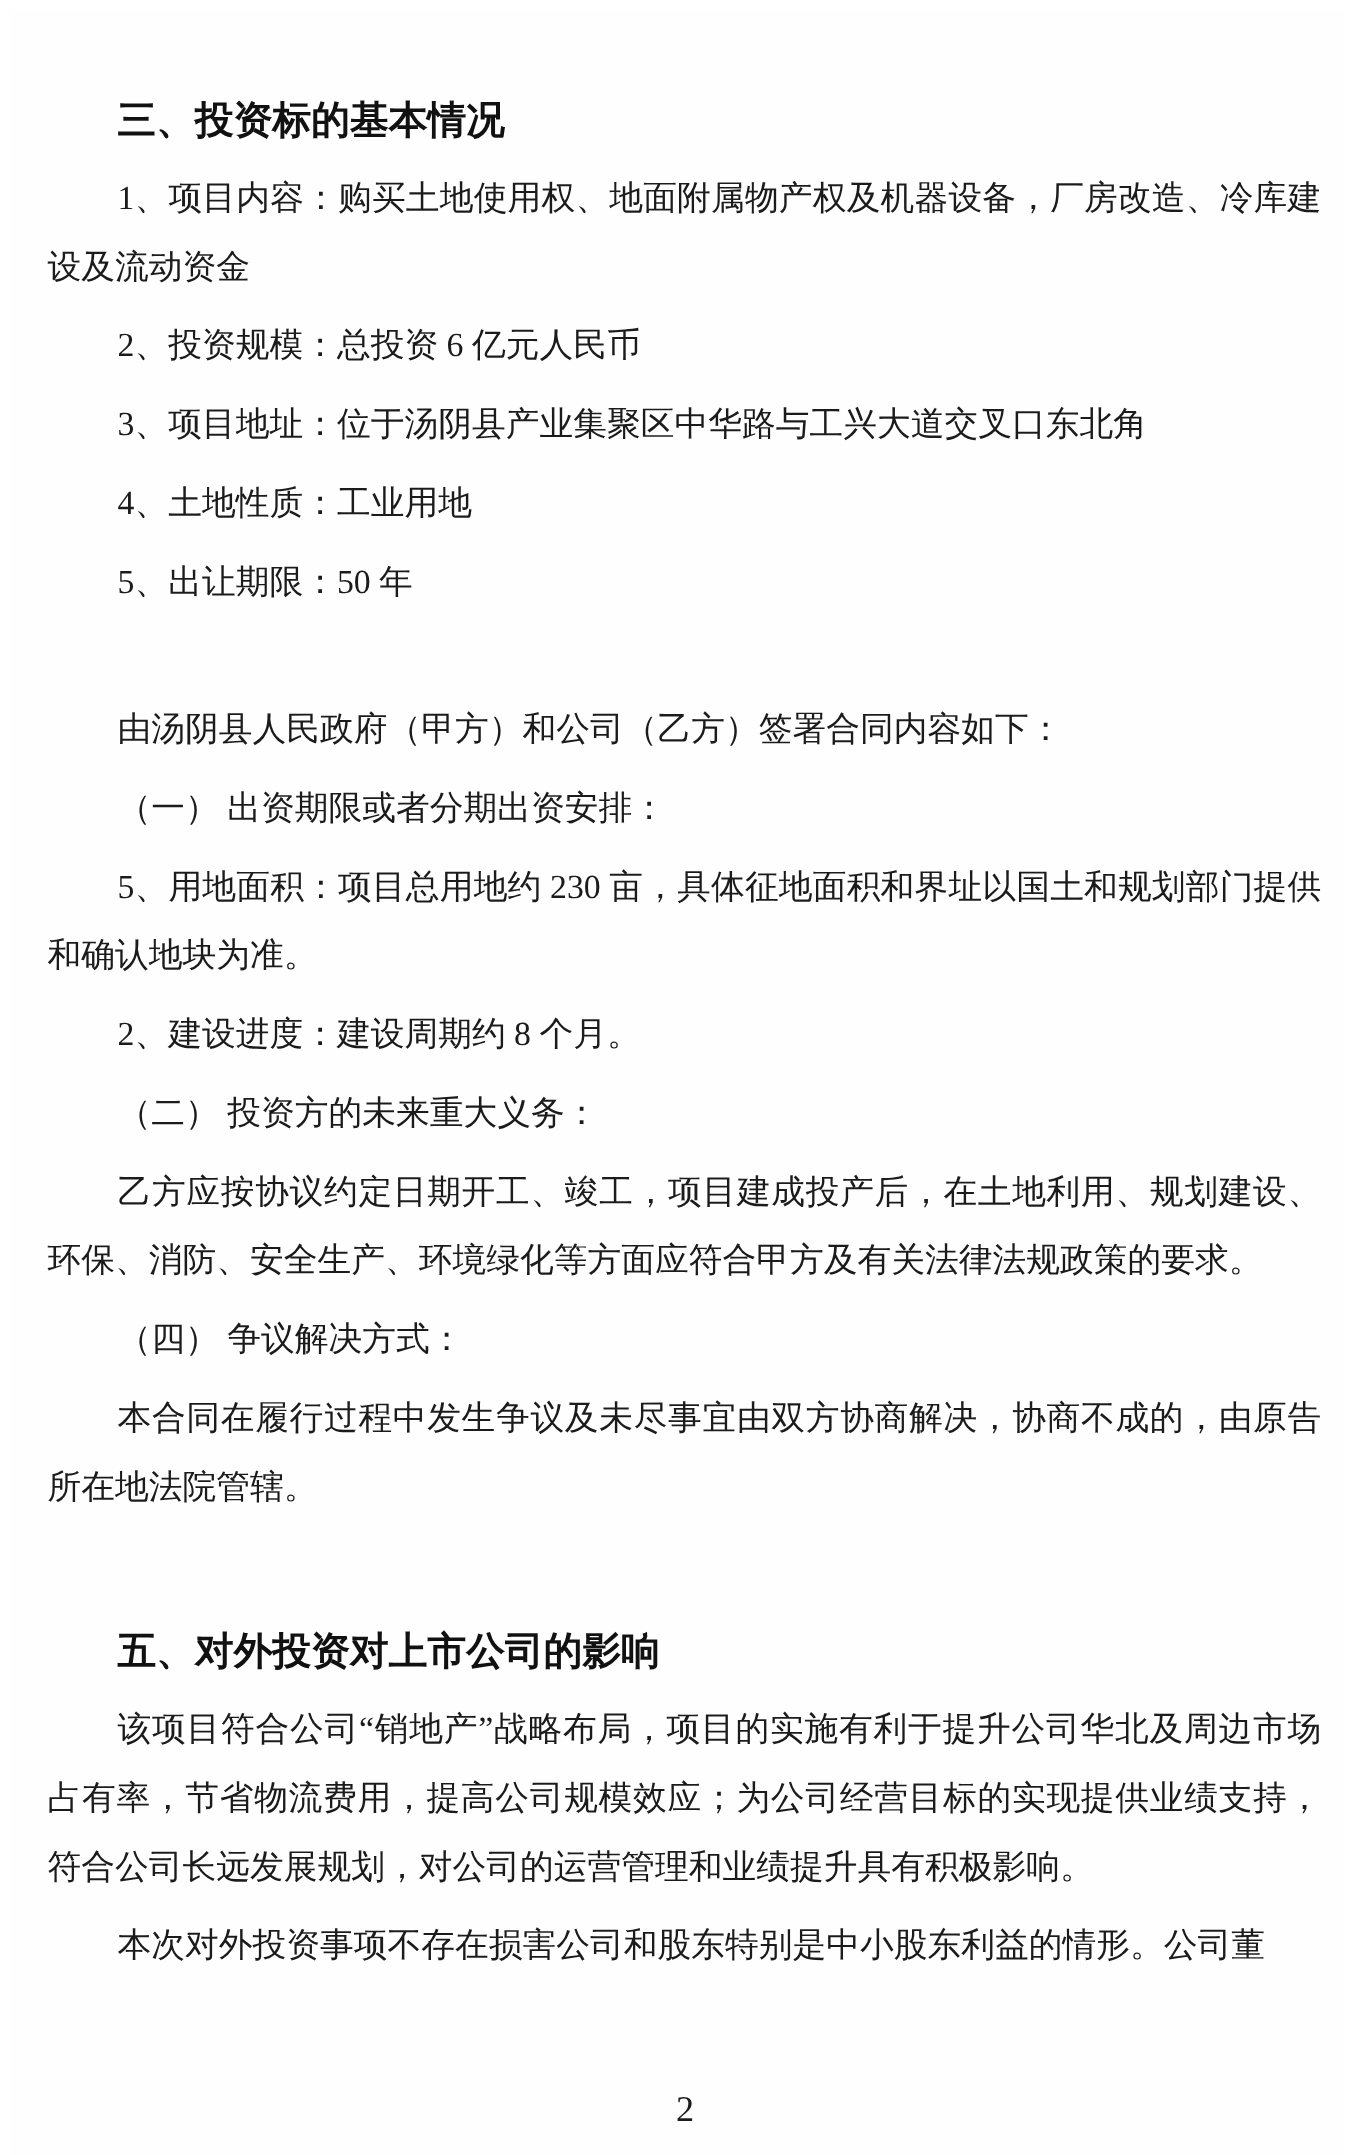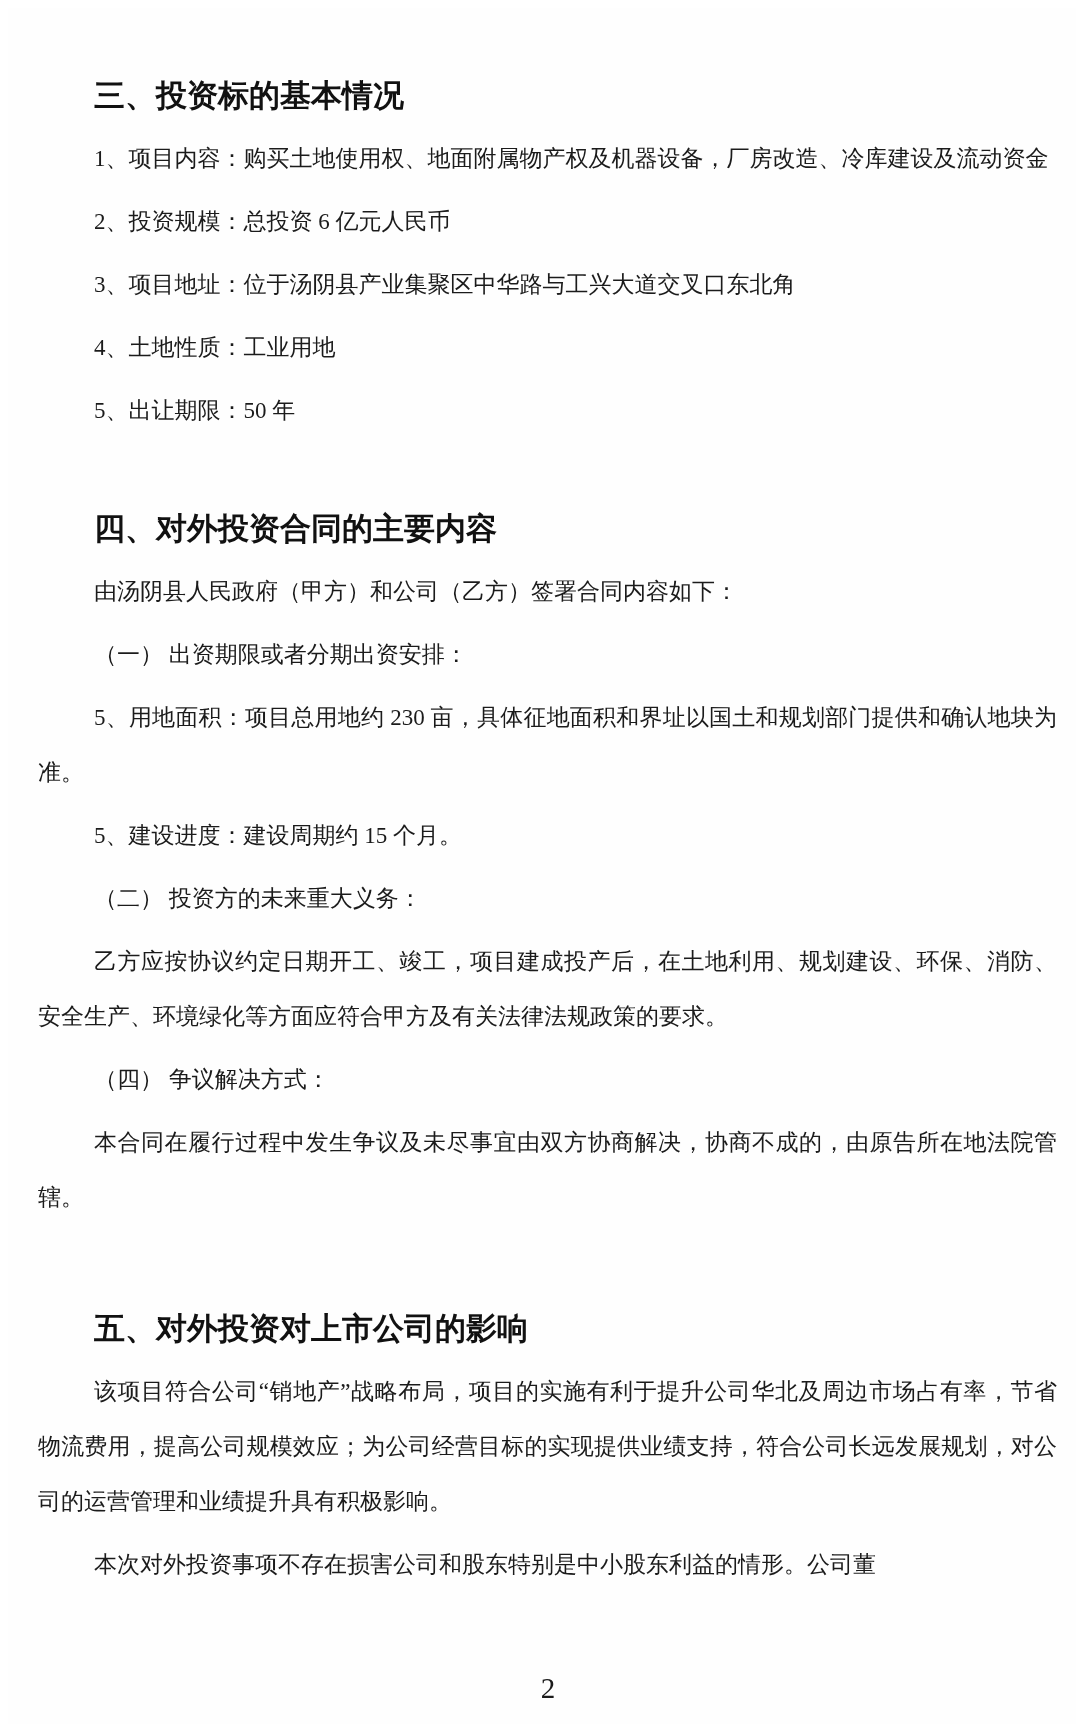--- a/index.html
+++ b/index.html
@@ -20,21 +20,21 @@
     font-family: "Liberation Sans", "DejaVu Sans", sans-serif;
     font-weight: 700;
     font-size: 31px;
     line-height: 55px;
     text-indent: 56px;
     color: #111111;
     white-space: nowrap;
   }
   .para {
     font-family: "Liberation Serif", "DejaVu Serif", serif;
-    font-size: 23px;
+    font-size: 27px;
     line-height: 55px;
     text-indent: 56px;
     text-align: justify;
   }
   .gap { height: 55px; }
   .gap-lg { height: 68px; }
   .page-number {
     position: absolute;
     top: 1660px;
     left: 0;
@@ -53,25 +53,24 @@
 
     <h2 class="heading">三、投资标的基本情况</h2>
     <p class="para">1、项目内容：购买土地使用权、地面附属物产权及机器设备，厂房改造、冷库建设及流动资金</p>
     <p class="para">2、投资规模：总投资 6 亿元人民币</p>
     <p class="para">3、项目地址：位于汤阴县产业集聚区中华路与工兴大道交叉口东北角</p>
     <p class="para">4、土地性质：工业用地</p>
     <p class="para">5、出让期限：50 年</p>
 
     <div class="gap"></div>
 
-    <h2 class="heading">四、对外投资合同的主要内容</h2>
     <p class="para">由汤阴县人民政府（甲方）和公司（乙方）签署合同内容如下：</p>
     <p class="para">（一） 出资期限或者分期出资安排：</p>
     <p class="para">5、用地面积：项目总用地约 230 亩，具体征地面积和界址以国土和规划部门提供和确认地块为准。</p>
-    <p class="para">5、建设进度：建设周期约 15 个月。</p>
+    <p class="para">2、建设进度：建设周期约 8 个月。</p>
     <p class="para">（二） 投资方的未来重大义务：</p>
     <p class="para">乙方应按协议约定日期开工、竣工，项目建成投产后，在土地利用、规划建设、环保、消防、安全生产、环境绿化等方面应符合甲方及有关法律法规政策的要求。</p>
     <p class="para">（四） 争议解决方式：</p>
     <p class="para">本合同在履行过程中发生争议及未尽事宜由双方协商解决，协商不成的，由原告所在地法院管辖。</p>
 
     <div class="gap gap-lg"></div>
 
     <h2 class="heading">五、对外投资对上市公司的影响</h2>
     <p class="para">该项目符合公司“销地产”战略布局，项目的实施有利于提升公司华北及周边市场占有率，节省物流费用，提高公司规模效应；为公司经营目标的实现提供业绩支持，符合公司长远发展规划，对公司的运营管理和业绩提升具有积极影响。</p>
     <p class="para">本次对外投资事项不存在损害公司和股东特别是中小股东利益的情形。公司董</p>

